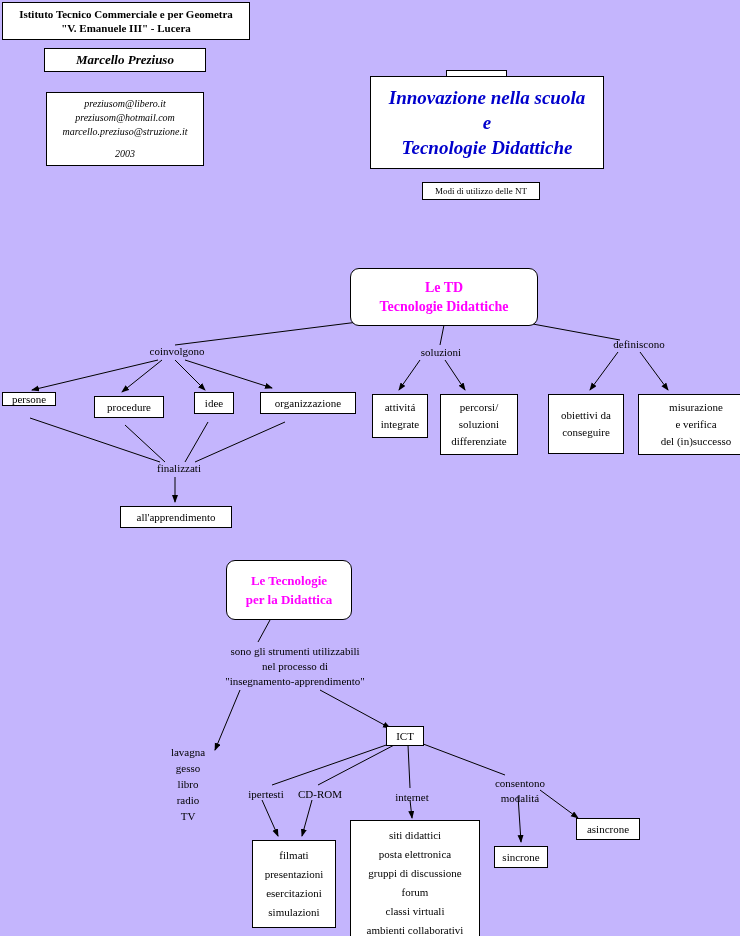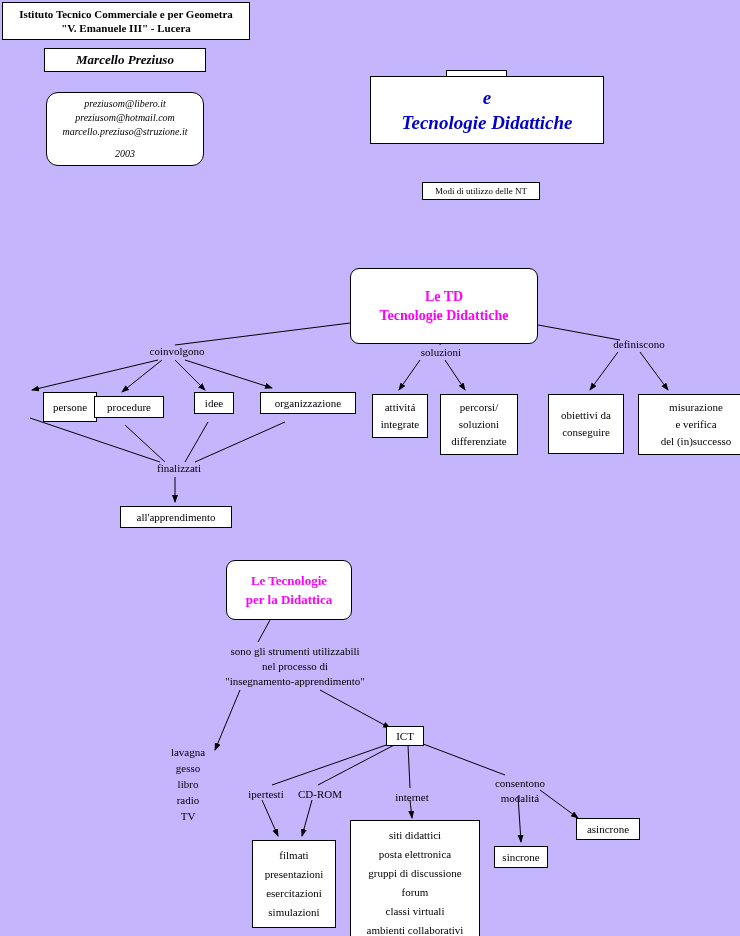--- a/index.html
+++ b/index.html
@@ -114,59 +114,60 @@
 
   <div class="node boxed" style="left:2px; top:2px; width:248px; padding:4px 4px; font-size:11px; font-weight:bold; line-height:14px;">
     <div>Istituto Tecnico Commerciale e per Geometra</div>
     <div>"V. Emanuele III" - Lucera</div>
   </div>
 
   <div class="node boxed" style="left:44px; top:48px; width:162px; padding:3px 0; font-size:13px;">
     <span class="serif-bold-italic">Marcello Preziuso</span>
   </div>
 
-  <div class="node boxed" style="left:46px; top:92px; width:158px; padding:4px 0 4px; font-size:10px; line-height:14px;border-radius:12px;">
+  <div class="node boxed" style="left:46px; top:92px; width:158px; padding:4px 0 4px; font-size:10px; line-height:14px;">
     <div class="italic">preziusom@libero.it</div>
     <div class="italic">preziusom@hotmail.com</div>
     <div class="italic">marcello.preziuso@struzione.it</div>
     <div class="italic" style="margin-top:8px;">2003</div>
   </div>
 
 
   <div class="node boxed" style="left:446px; top:36px; width:61px; padding:16px 0; font-size:12px;margin-top:34px;">
     <span>Modulo B1</span>
   </div>
 
   <div class="node boxed" style="left:370px; top:76px; width:234px; padding:8px 4px; font-size:19px; line-height:25px; color:#0000cc;">
+    <div class="serif-bold-italic">Innovazione nella scuola</div>
     <div class="serif-bold-italic">e</div>
     <div class="serif-bold-italic">Tecnologie Didattiche</div>
   </div>
 
   <div class="node boxed" style="left:422px; top:182px; width:118px; padding:3px 0; font-size:9px;">
     <span>Modi di utilizzo delle NT</span>
   </div>
 
-  <div class="node rounded-pink" style="left:350px; top:268px; width:188px; padding:18px 0; font-size:14px; line-height:19px;">
+  <div class="node rounded-pink" style="left:350px; top:268px; width:188px; padding:9px 0; font-size:14px; line-height:19px;">
     <div>Le TD</div>
     <div>Tecnologie Didattiche</div>
   </div>
 
   <div class="node plain" style="left:129px; top:345px; width:96px; font-size:11px;">
     <span>coinvolgono</span>
   </div>
 
   <div class="node plain" style="left:396px; top:346px; width:90px; font-size:11px;">
     <span>soluzioni</span>
   </div>
 
   <div class="node plain" style="left:594px; top:338px; width:90px; font-size:11px;">
     <span>definiscono</span>
   </div>
 
-  <div class="node boxed" style="left:2px; top:392px; width:54px; padding:8px 0; font-size:11px;margin-left:41px;">
+  <div class="node boxed" style="left:2px; top:392px; width:54px; padding:0 0; font-size:11px;">
     <span>persone</span>
   </div>
 
   <div class="node boxed" style="left:94px; top:396px; width:70px; padding:4px 0; font-size:11px;">
     <span>procedure</span>
   </div>
 
   <div class="node boxed" style="left:194px; top:392px; width:40px; padding:4px 0; font-size:11px;">
     <span>idee</span>
   </div>

